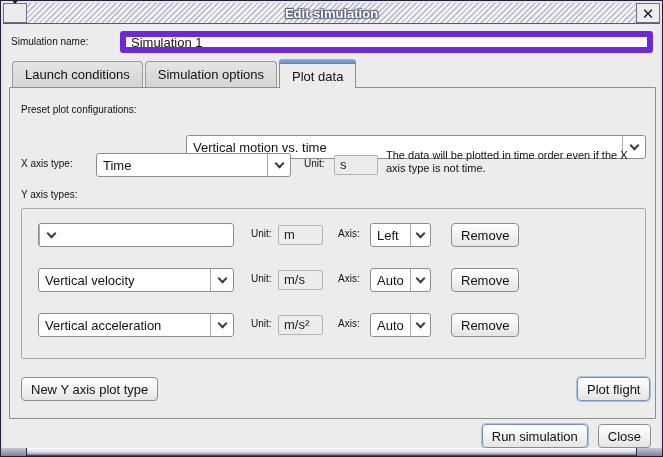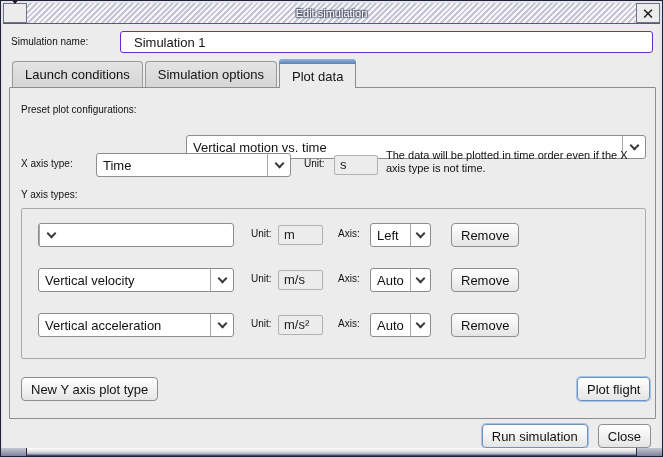--- a/index.html
+++ b/index.html
@@ -11,33 +11,33 @@
   .inner-frame{position:absolute;inset:0;border:2px solid #e3e3ea;border-bottom:none;
     pointer-events:none;z-index:40;}
 
   
   .titlebar{position:absolute;top:2px;left:2px;right:2px;height:21px;display:flex;
     align-items:stretch;border-bottom:1px solid #5a5a74;z-index:50;}
   .tb-btn{width:24px;background:#ececec;border:1px solid #70708a;display:flex;
     align-items:center;justify-content:center;cursor:pointer;}
   .tb-stripes{flex:1;background:repeating-linear-gradient(135deg,#f6f6fa 0 2px,#c5c5d3 2px 4px);
     display:flex;align-items:center;justify-content:center;}
-  .tb-title{font-size:11px;font-weight:normal;color:#ffffff;
+  .tb-title{font-size:13px;font-weight:bold;color:#ffffff;
     text-shadow:1px 1px 1px #5a6075,-1px -1px 1px #5a6075,1px -1px 1px #5a6075,-1px 1px 1px #5a6075;}
   .menu-glyph{width:11px;}
   .menu-glyph .bar{height:2px;background:#15151f;margin-bottom:1px;}
   .menu-glyph .tri{width:0;height:0;border-left:5.5px solid transparent;
     border-right:5.5px solid transparent;border-top:6px solid #15151f;}
   .x-glyph{font-size:15px;font-weight:bold;color:#15151f;line-height:1;}
 
   
   .label{position:absolute;font-size:10px;color:#111;white-space:nowrap;}
-  .textfield{position:absolute;background:#fff;border:1px solid #6d28d9;border-radius:3px;
+  .textfield{position:absolute;background:#fff;border:6px solid #6d28d9;border-radius:3px;
     font-family:"Liberation Sans","DejaVu Sans",sans-serif;font-size:13px;color:#111;
-    padding:0 13px;outline:none;}
+    padding:0 5px;outline:none;}
   .combo{position:absolute;background:#fff;border:1px solid #8d8d8d;border-radius:3px;
     display:flex;align-items:stretch;height:24px;cursor:pointer;}
   .combo-text{flex:1;font-size:13px;color:#111;padding:0 6px;display:flex;align-items:center;
     white-space:nowrap;overflow:hidden;}
   .combo-arrow{width:23px;border-left:1px solid #a8a8a8;display:flex;align-items:center;
     justify-content:center;}
   .chev{width:7px;height:7px;border-right:2px solid #3c3c3c;border-bottom:2px solid #3c3c3c;
     transform:rotate(45deg);margin-top:-4px;}
   .unitfield{position:absolute;height:20px;background:#ececec;border:1px solid #b2b2b2;
     border-radius:2px;font-size:13px;color:#222;padding:1px 5px;}

